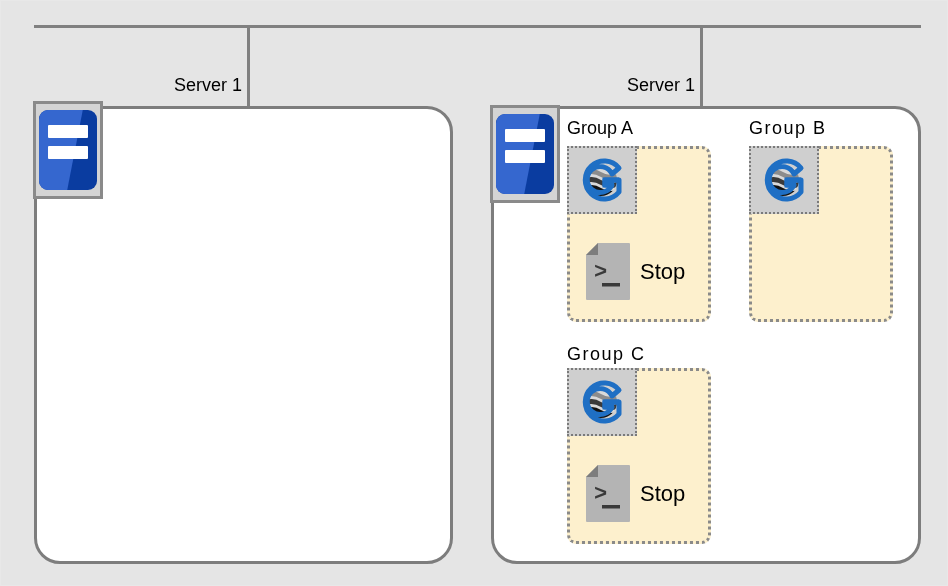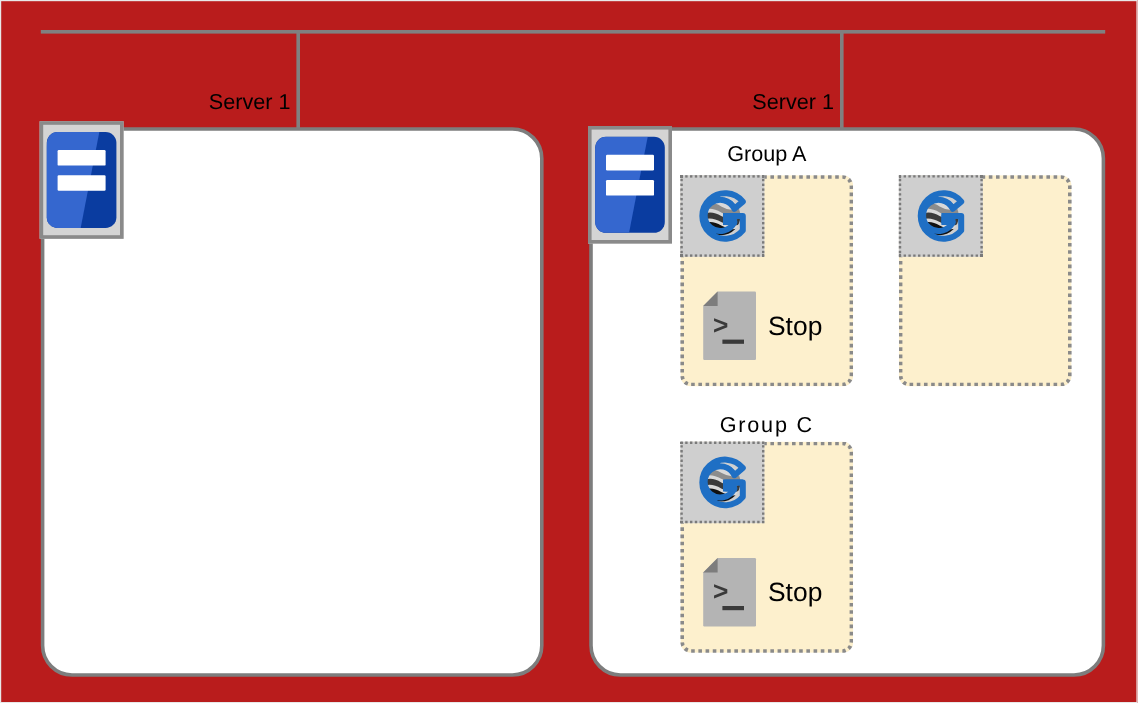--- a/index.html
+++ b/index.html
@@ -5,21 +5,21 @@
   * { box-sizing: border-box; margin: 0; padding: 0; }
   html, body {
     width: 948px; height: 586px;
     background: #ffffff;
     font-family: "Liberation Sans", sans-serif;
     overflow: hidden;
   }
   #canvas {
     position: relative;
     width: 948px; height: 586px;
-    background: #b91c1c;
+    background: #e5e5e5;
     border: 1px solid #e8e8e8;
   }
 
   
   .bus-line {
     position: absolute;
     background: #808080;
   }
 
   
@@ -77,21 +77,20 @@
     position: absolute;
     background: #fdf0cd;
     border: 3px dotted #8a8a8a;
     border-radius: 9px;
   }
   .group-label {
     position: absolute;
     font-size: 18px;
     color: #000000;
     white-space: nowrap;
-    text-align: center;
   }
   .group-label.spaced { letter-spacing: 1.5px; }
 
   
   .g-tile {
     position: absolute;
     left: -3px; top: -3px;
     width: 70px; height: 68px;
     background: #cfcfcf;
     border: 2px dotted #7a7a7a;
@@ -183,20 +182,21 @@
           <path d="M13 1 H44 a1 1 0 0 1 1 1 V57 a1 1 0 0 1 -1 1 H2 a1 1 0 0 1 -1 -1 V13 Z" fill="#b4b4b4"></path>
           <path d="M13 1 L1 13 H13 Z" fill="#7d7d7d"></path>
           <text x="9" y="36" font-family="'Liberation Mono', monospace" font-size="22" font-weight="bold" fill="#3a3a3a">&gt;</text>
           <rect x="17" y="41" width="18" height="3.5" fill="#3a3a3a"></rect>
         </svg>
       </div>
       <span class="script-label">Stop</span>
     </div>
   </div>
 
+  <div class="group-label spaced" style="left:748px; top:117px; width:144px;">Group B</div>
 
   <div class="group-box" style="left:748px; top:145px; width:144px; height:176px;">
 
     <div class="g-tile">
       <svg width="56" height="56" viewBox="0 0 56 56" aria-hidden="true">
         <defs>
           <clipPath id="gclipB">
               <circle cx="27" cy="28" r="16"></circle>
             </clipPath>
         </defs>

